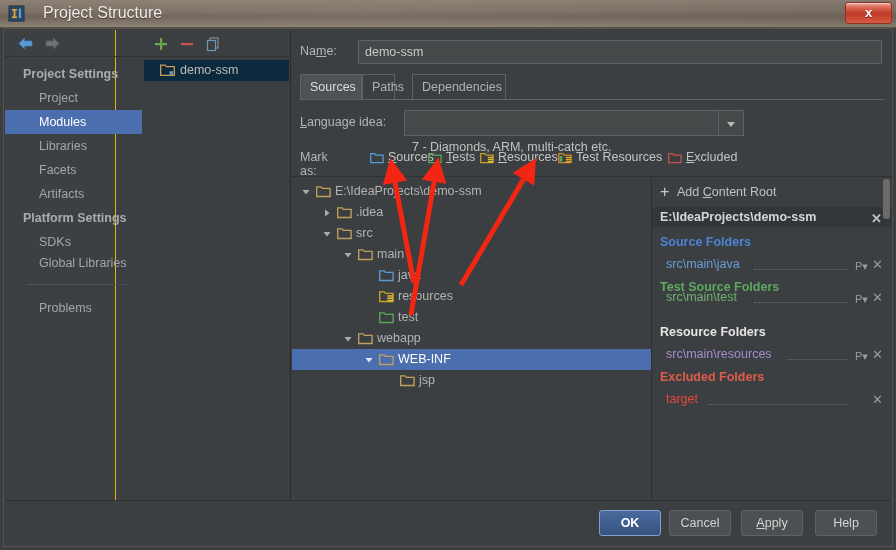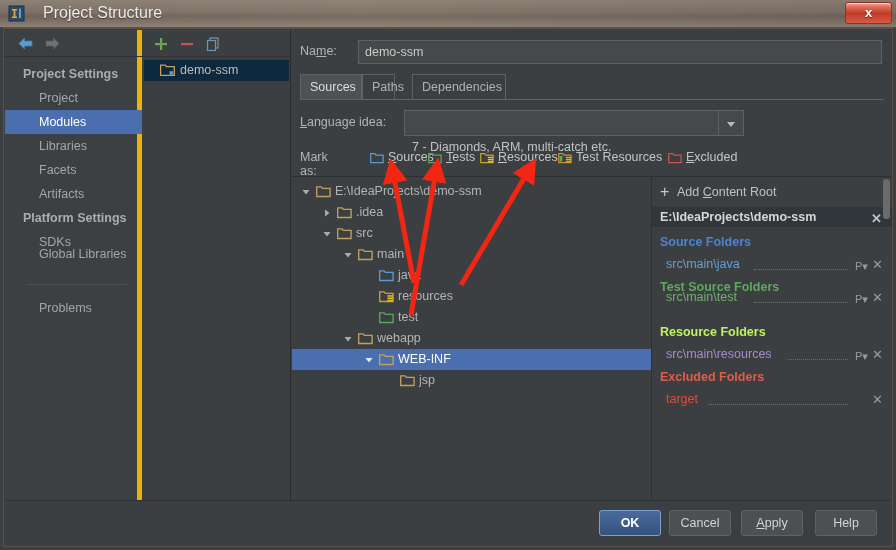--- a/index.html
+++ b/index.html
@@ -55,23 +55,23 @@
     position: absolute; left: 3px; top: 28px;
     width: 890px; height: 519px;
     background: #3c3f41;
     border: 1px solid #5b5048;
     box-sizing: border-box;
   }
 
   
   .sidebar {
     position: absolute; left: 1px; top: 1px;
-    width: 137px; height: 485px;
+    width: 111px; height: 485px;
     background: #3c4043;
-    border-right: 5px solid #eab308;
+    border-right: 1px solid #eab308;
     box-sizing: border-box;
   }
   .navbar {
     position: absolute; left: 0; top: 0; width: 137px; height: 27px;
     border-bottom: 1px solid #323232;
     box-sizing: border-box;
   }
   .nav-arrow {
     position: absolute; top: 6px; width: 18px; height: 15px; cursor: pointer;
   }
@@ -360,21 +360,21 @@
       </div>
       <div id="sidebar-items">
           <div class="side-item side-group" style="top: 32px;">Project Settings</div>
           <div class="side-item side-leaf" style="top: 56px;">Project</div>
           <div class="side-item side-leaf selected" style="top: 80px;">Modules</div>
           <div class="side-item side-leaf" style="top: 104px;">Libraries</div>
           <div class="side-item side-leaf" style="top: 128px;">Facets</div>
           <div class="side-item side-leaf" style="top: 152px;">Artifacts</div>
           <div class="side-item side-group" style="top: 176px;">Platform Settings</div>
           <div class="side-item side-leaf" style="top: 200px;">SDKs</div>
-          <div class="side-item side-leaf" style="top: 212px;">Global Libraries</div>
+          <div class="side-item side-leaf" style="top: 221px;">Global Libraries</div>
           <div class="side-item side-leaf" style="top: 266px;">Problems</div>
         </div>
       <div class="side-div" style="top:254px;"></div>
     </div>
 
     <div class="modpanel">
       <div class="mod-toolbar">
         <div class="tool-btn" style="left:10px;">
           <svg viewBox="0 0 18 18" width="18" height="18">
             <rect x="8" y="3" width="2.2" height="12" fill="#6aa84f"></rect>
@@ -569,21 +569,21 @@
               <span class="gi-pkg" style="left: 203px;">P▾</span>
               <span class="gi-x" style="left: 220px;">✕</span>
             </div>
             <div class="grp-title" style="top: 103px; color: rgb(95, 168, 95);">Test Source Folders</div>
             <div class="grp-item" style="top: 111px;">
               <span class="gi-text" style="color: rgb(111, 176, 111);">src\main\test</span>
               <span class="gi-dots" style="left: 101.8px; width: 94.2px;"></span>
               <span class="gi-pkg" style="left: 203px;">P▾</span>
               <span class="gi-x" style="left: 220px;">✕</span>
             </div>
-            <div class="grp-title" style="top: 148px; color: #bef264;">Resource Folders</div>
+            <div class="grp-title" style="top: 148px; color: #e5e5e5;">Resource Folders</div>
             <div class="grp-item" style="top: 168px;">
               <span class="gi-text" style="color: rgb(166, 139, 205);">src\main\resources</span>
               <span class="gi-dots" style="left: 134.8px; width: 61.2px;"></span>
               <span class="gi-pkg" style="left: 203px;">P▾</span>
               <span class="gi-x" style="left: 220px;">✕</span>
             </div>
             <div class="grp-title" style="top: 193px; color: rgb(224, 92, 74);">Excluded Folders</div>
             <div class="grp-item" style="top: 213px;">
               <span class="gi-text" style="color: rgb(232, 70, 58);">target</span>
               <span class="gi-dots" style="left: 55.6px; width: 140.4px;"></span>

